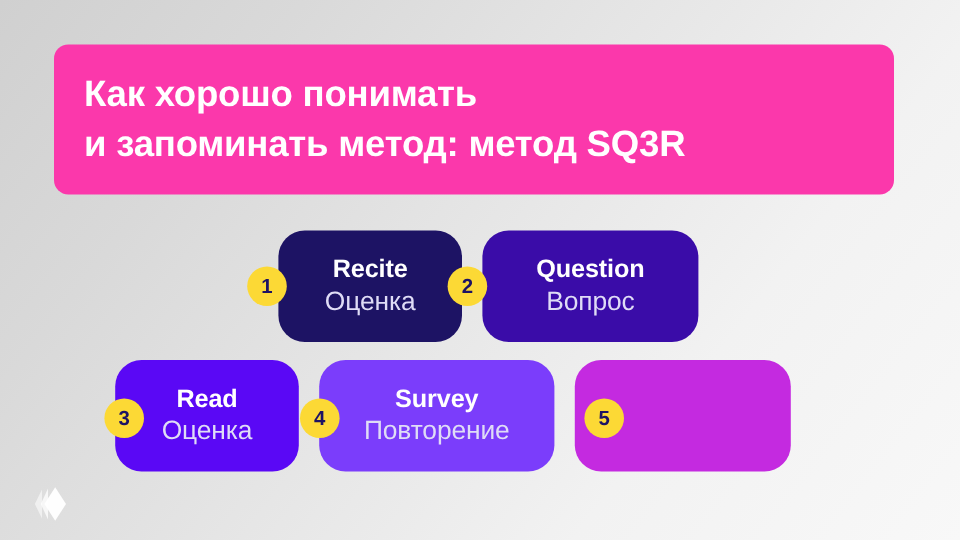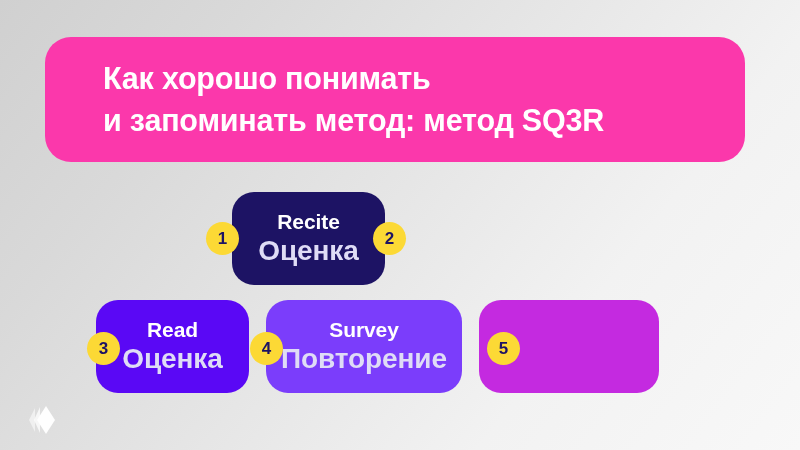--- a/index.html
+++ b/index.html
@@ -22,23 +22,23 @@
   }
 
   
   .title-banner {
     position: absolute;
     left: 45px;
     top: 37px;
     width: 700px;
     height: 125px;
     background: #fb38ab;
-    border-radius: 26px;
+    border-radius: 12px;
     box-sizing: border-box;
-    padding: 0 58px;
+    padding: 0 25px;
     display: flex;
     flex-direction: column;
     justify-content: center;
   }
   .title-line {
     color: #ffffff;
     font-size: 30.5px;
     font-weight: 700;
     letter-spacing: -0.2px;
     line-height: 1.37;
@@ -74,22 +74,22 @@
   .card-en {
     color: #ffffff;
     font-size: 21px;
     font-weight: 700;
     line-height: 1.18;
     letter-spacing: -0.1px;
     white-space: nowrap;
   }
   .card-ru {
     color: #dfdcf6;
-    font-size: 28px;
-    font-weight: 700;
+    font-size: 22px;
+    font-weight: 400;
     line-height: 1.18;
     letter-spacing: -0.1px;
     white-space: nowrap;
   }
 
   
   .card-1 { width: 153px; background: #1d1364; }
   .card-2 { width: 180px; background: #3a0ca8; margin-left: 17px; }
   .card-3 { width: 153px; background: #5a08f5; }
   .card-4 { width: 196px; background: #7b3dfb; margin-left: 17px; }
@@ -133,20 +133,24 @@
   <div class="title-banner">
     <div class="title-line">Как хорошо понимать</div>
     <div class="title-line">и запоминать метод: метод SQ3R</div>
   </div>
 
   <div class="row row-one">
     <div class="card card-1">
       <div class="card-en">Recite</div>
       <div class="card-ru">Оценка</div>
     </div>
+    <div class="card card-2">
+      <div class="card-en">Question</div>
+      <div class="card-ru">Вопрос</div>
+    </div>
   </div>
 
   <div class="row row-two">
     <div class="card card-3">
       <div class="card-en">Read</div>
       <div class="card-ru">Оценка</div>
     </div>
     <div class="card card-4">
       <div class="card-en">Survey</div>
       <div class="card-ru">Повторение</div>

